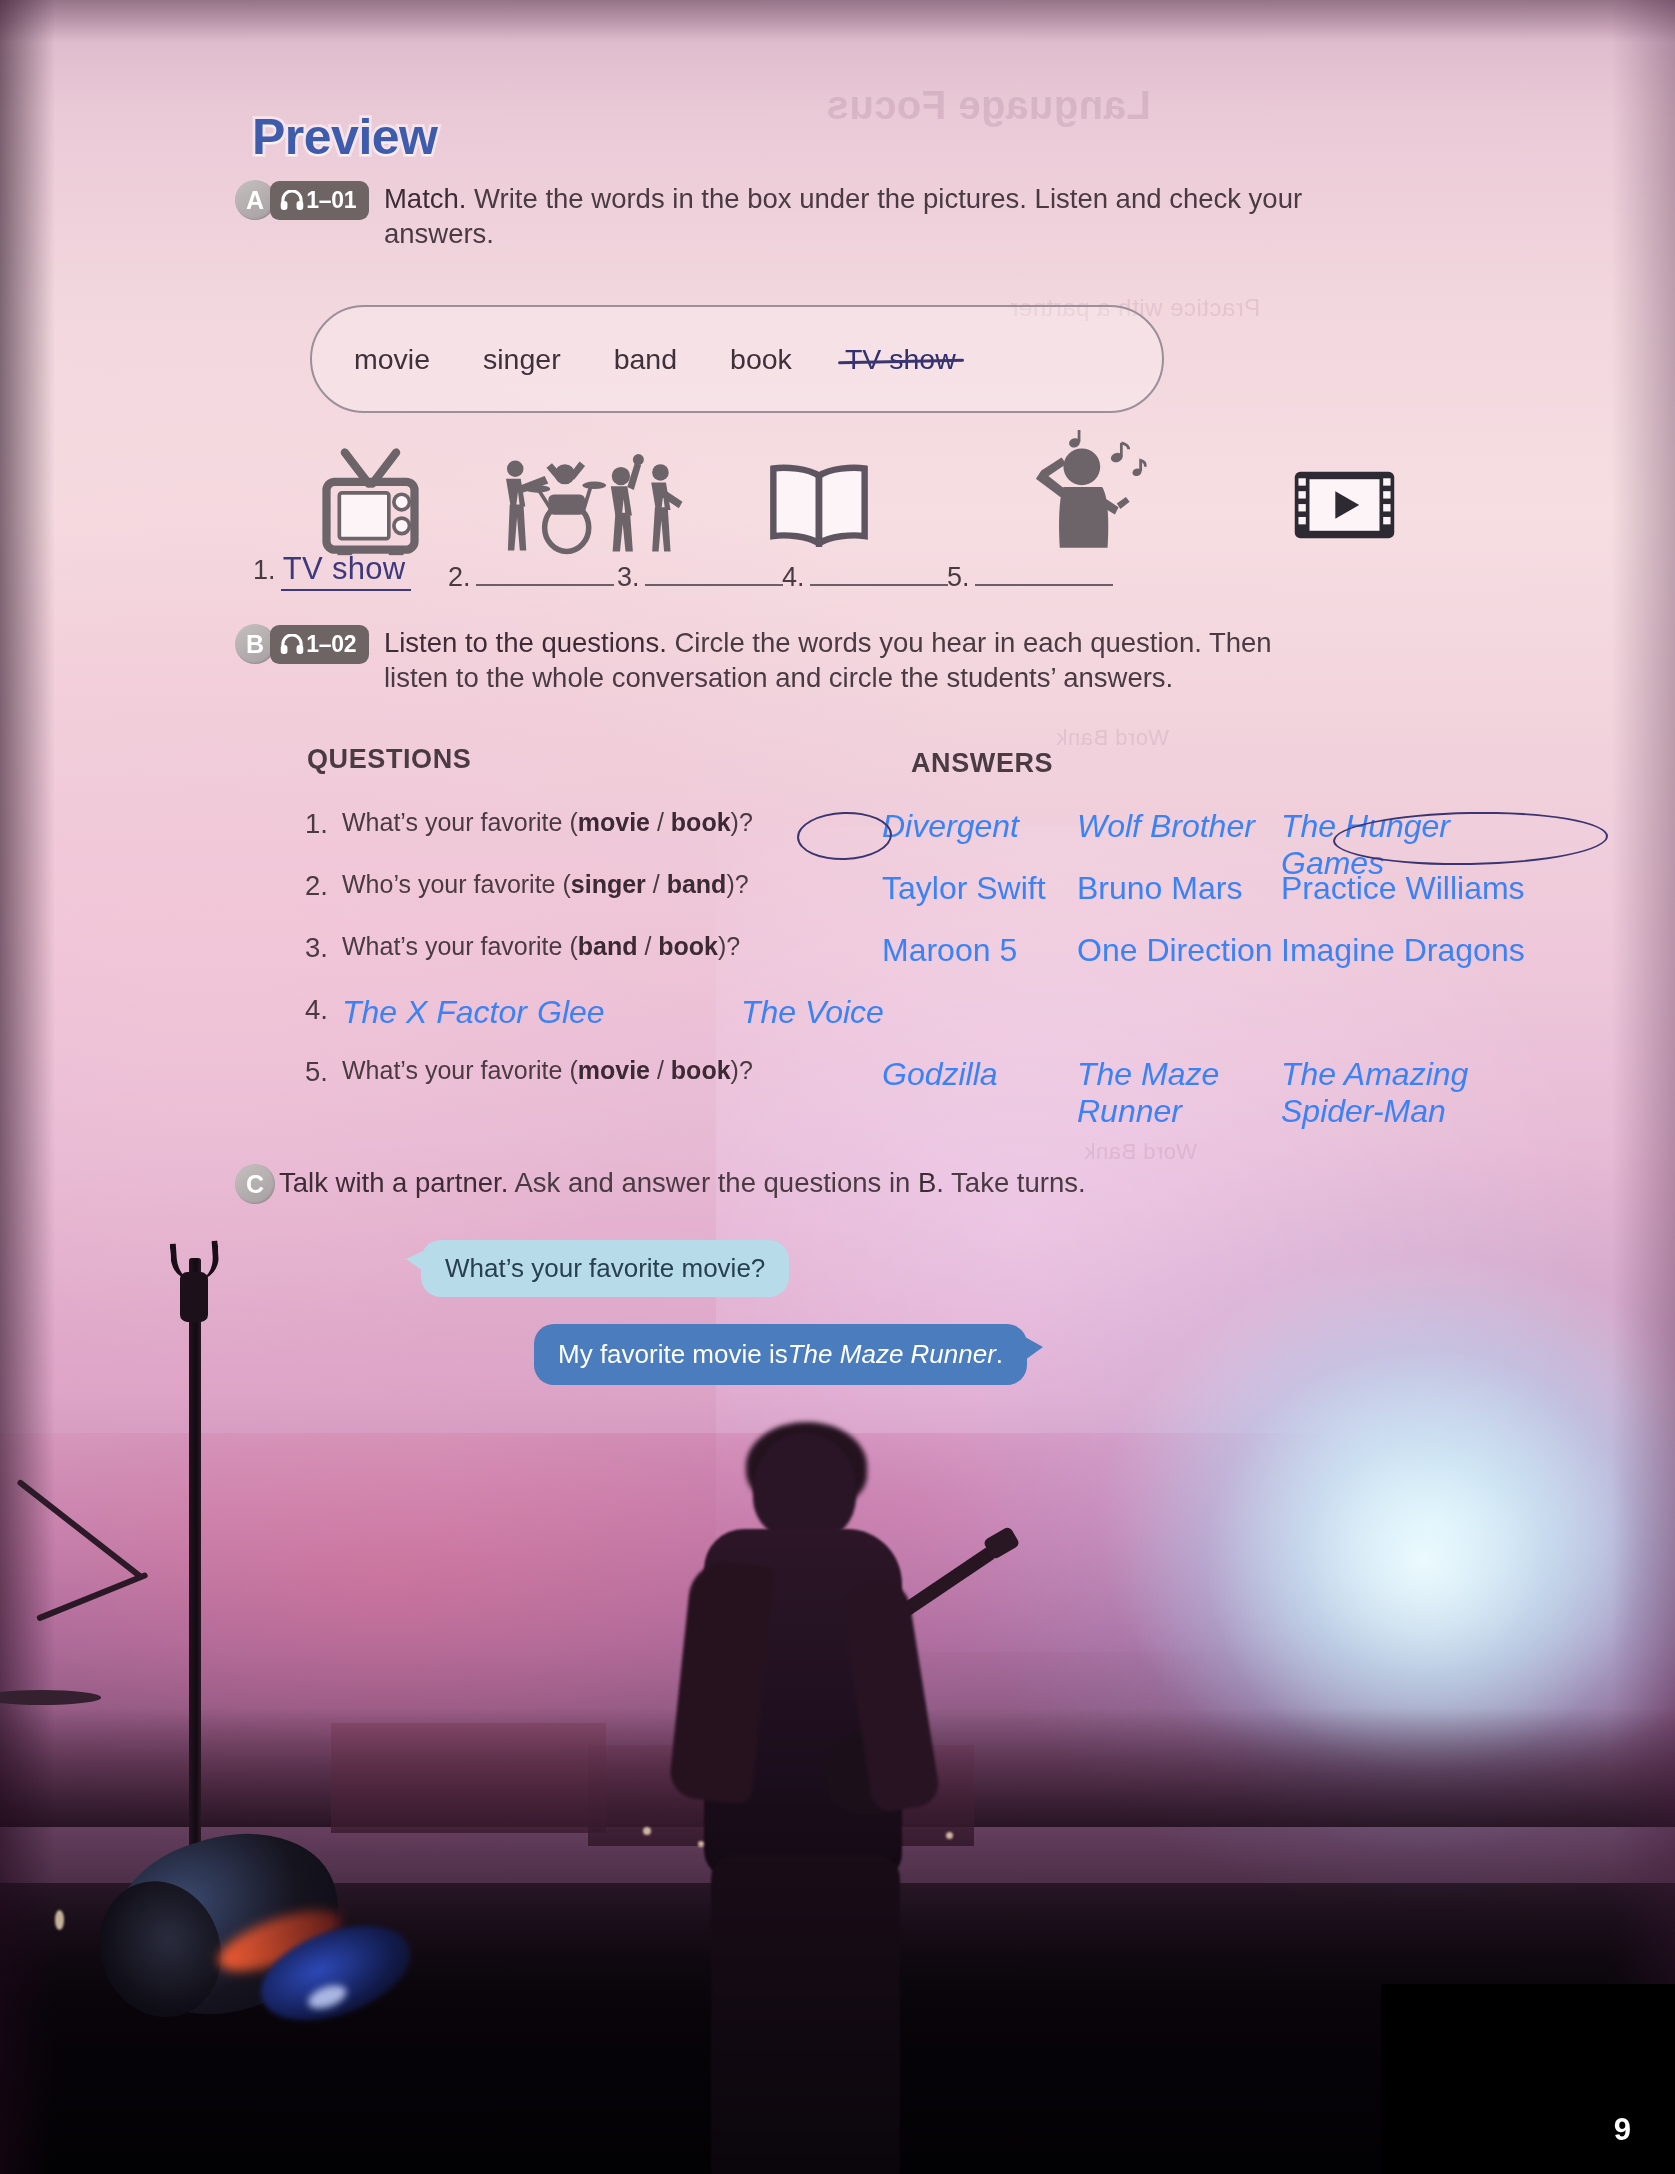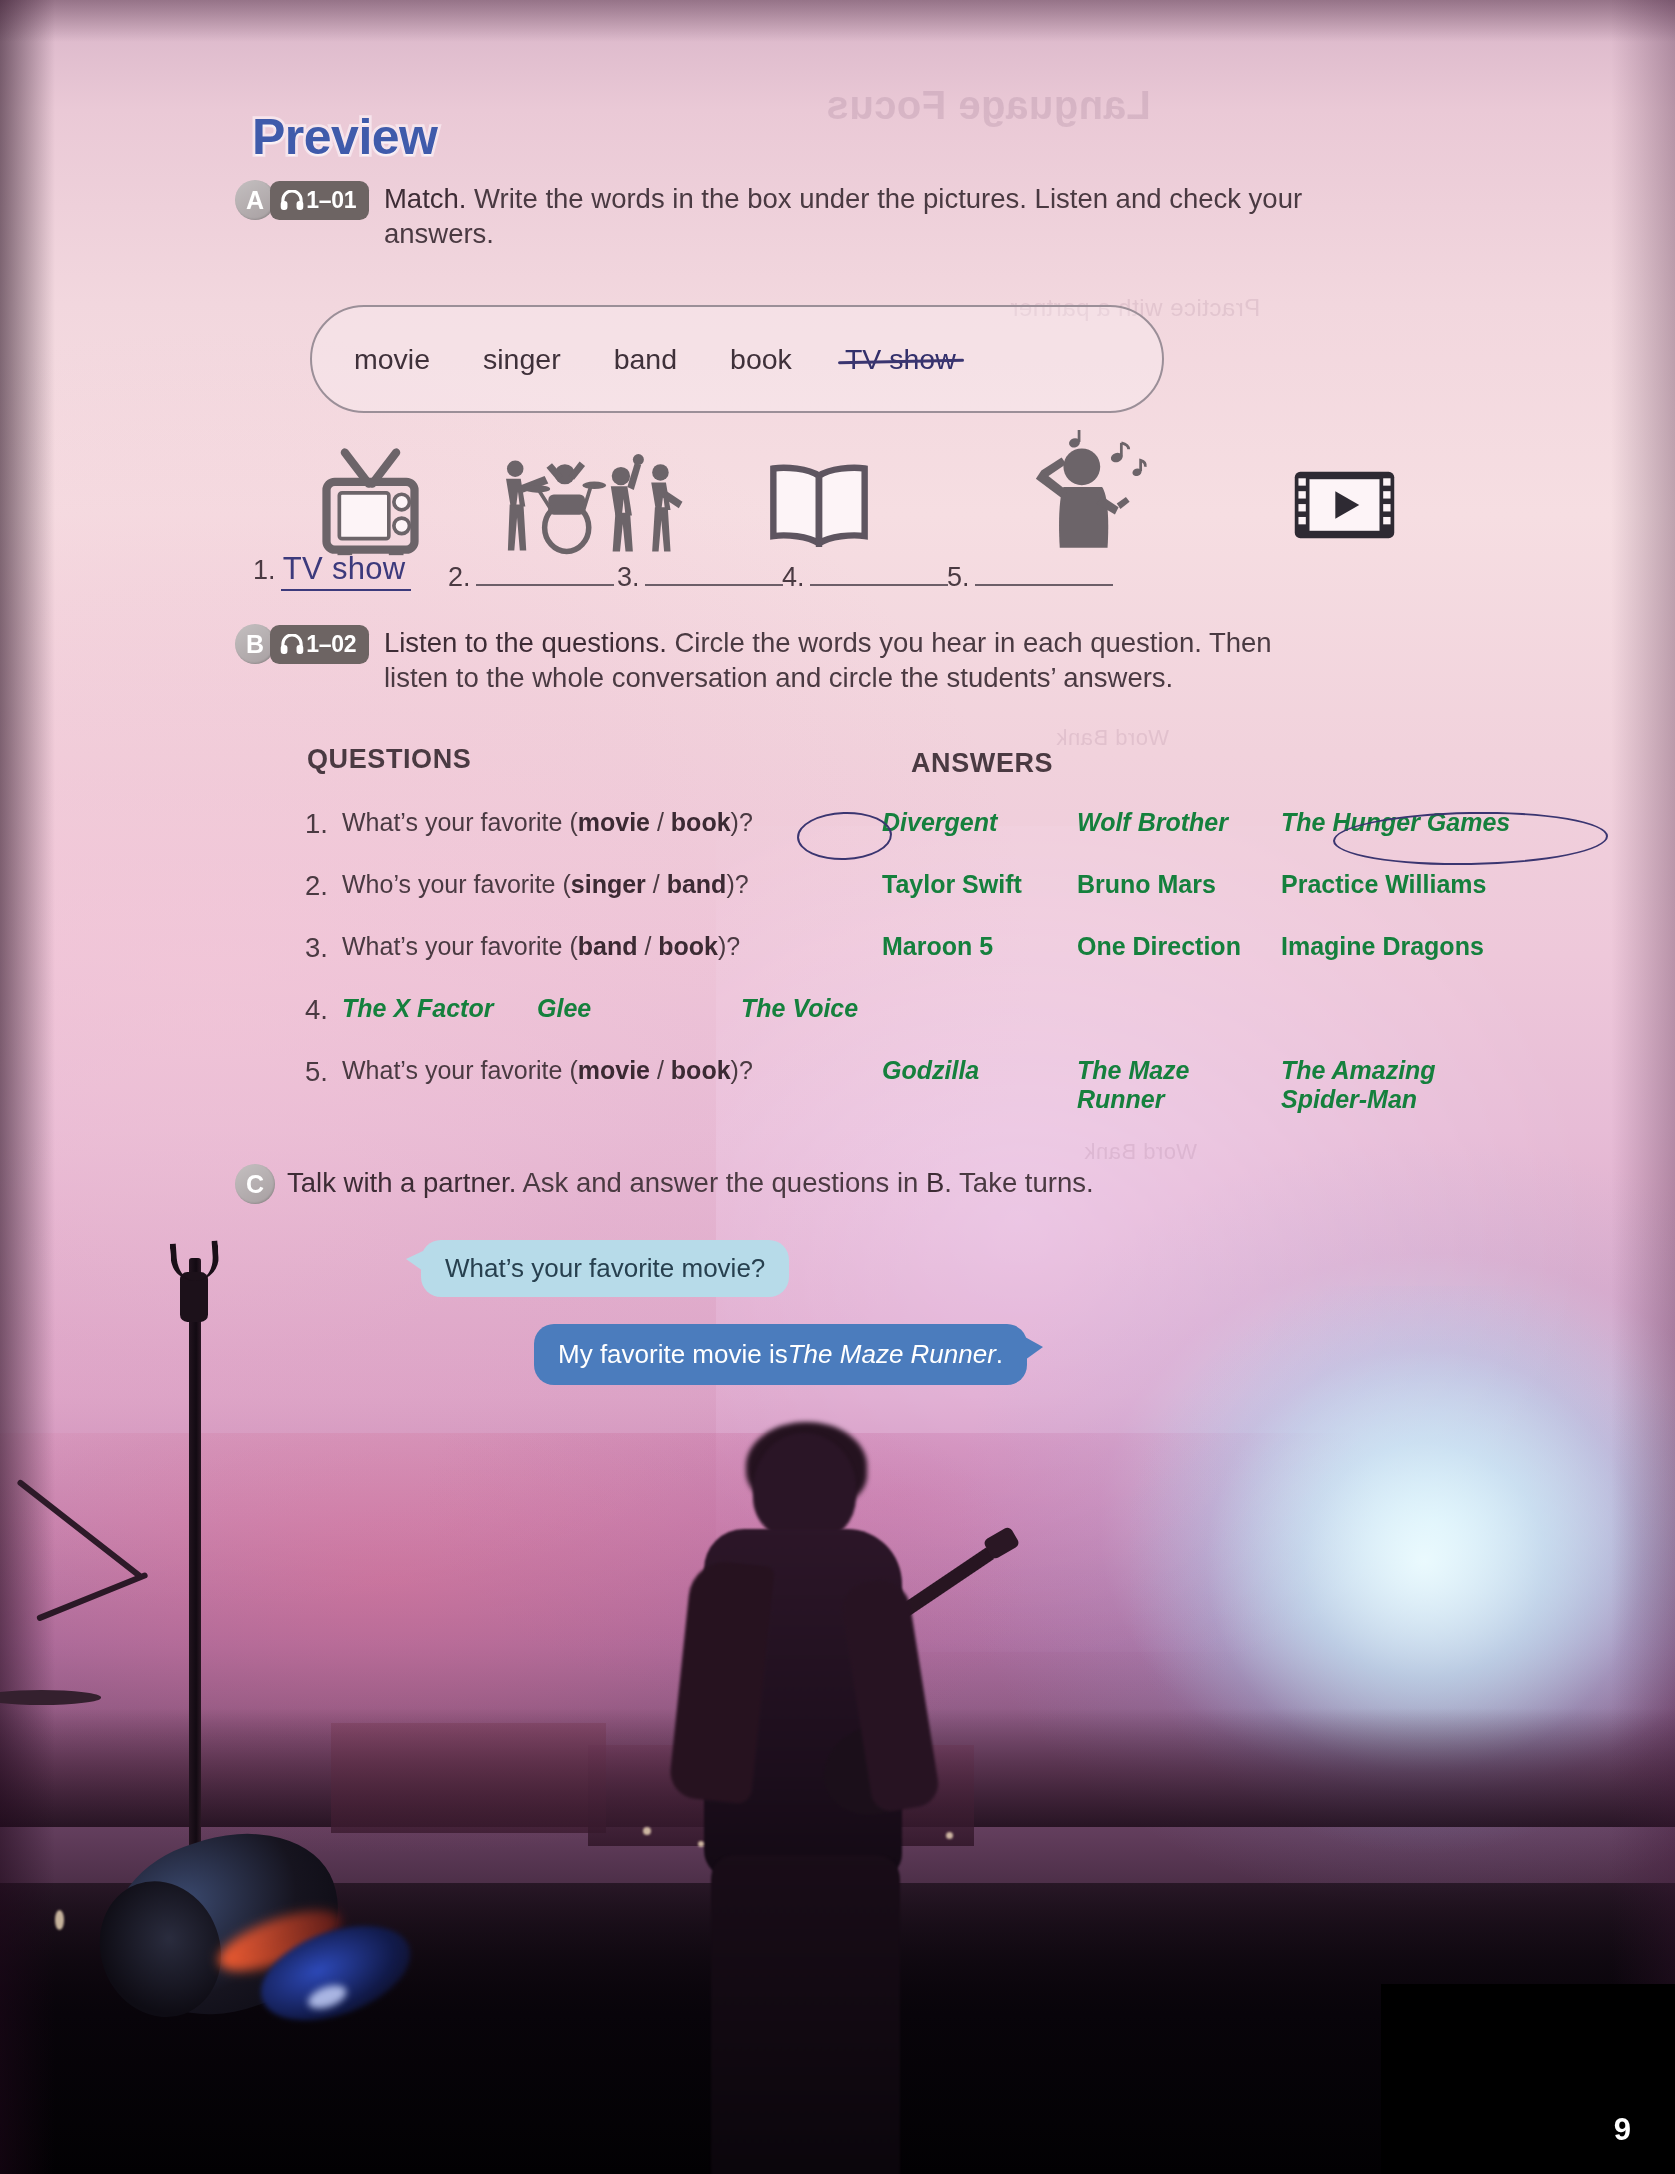--- a/index.html
+++ b/index.html
@@ -286,21 +286,21 @@
   
   .qa-head {
     position: absolute; font-size: 27px; font-weight: 700;
     color: #4a3a42; letter-spacing: 0.6px;
   }
   .qtable { position: absolute; left: 305px; top: 808px; width: 1231px; }
   .qrow { position: relative; display: flex; align-items: flex-start; height: 62px; }
   .qnum { width: 37px; flex: none; font-size: 27.5px; color: #4a3a42; }
   .qtext { width: 540px; flex: none; font-size: 25px; color: #4a3a42; white-space: nowrap; }
   .qtext b { font-weight: 700; color: #3b2a33; }
-  .acell { font-size: 25px; color: #15803d; line-height: 1.15; font-weight: bold; }
+  .acell { font-size: 32px; color: #3b82f6; line-height: 1.15; }
   .acell.i { font-style: italic; }
   .a1 { width: 195px; flex: none; }
   .a2 { width: 204px; flex: none; }
   .a3 { width: 248px; flex: none; }
 
   
   .circle-ann {
     position: absolute; border: 2.8px solid #3a3570; border-radius: 50%;
     pointer-events: none;
   }
@@ -599,21 +599,21 @@
         <div class="acell i a3" style="white-space:pre-line;">The Amazing
 Spider-Man</div>
       </div>
     </div>
 
     <div class="circle-ann c-book"></div>
     <div class="circle-ann c-hg"></div>
 
     <div class="ex" style="left:235px; top:1164px; width:1194px;">
       <div class="letter-badge">C</div>
-      <div class="ex-text" style="margin-left:12px;">
+      <div class="ex-text" style="margin-left:4px;">
         <b>Talk with a partner.</b><span> Ask and answer the questions in </span><b>B</b><span>. Take turns.</span>
       </div>
     </div>
 
     <div class="bubble dark">
       <span>My favorite movie is </span>
         <i>The Maze Runner</i>
         <span>.</span>
     </div>
     <div class="bubble light">

